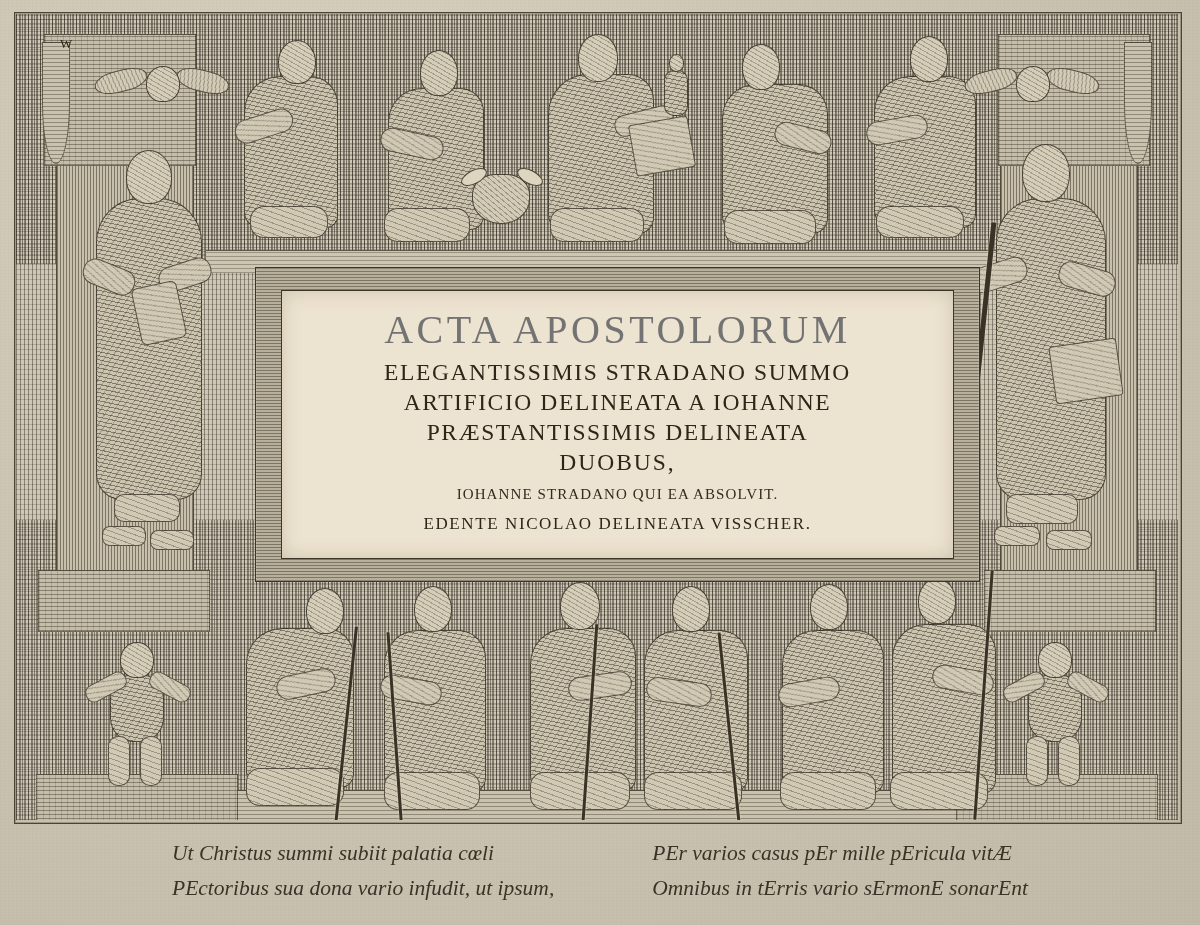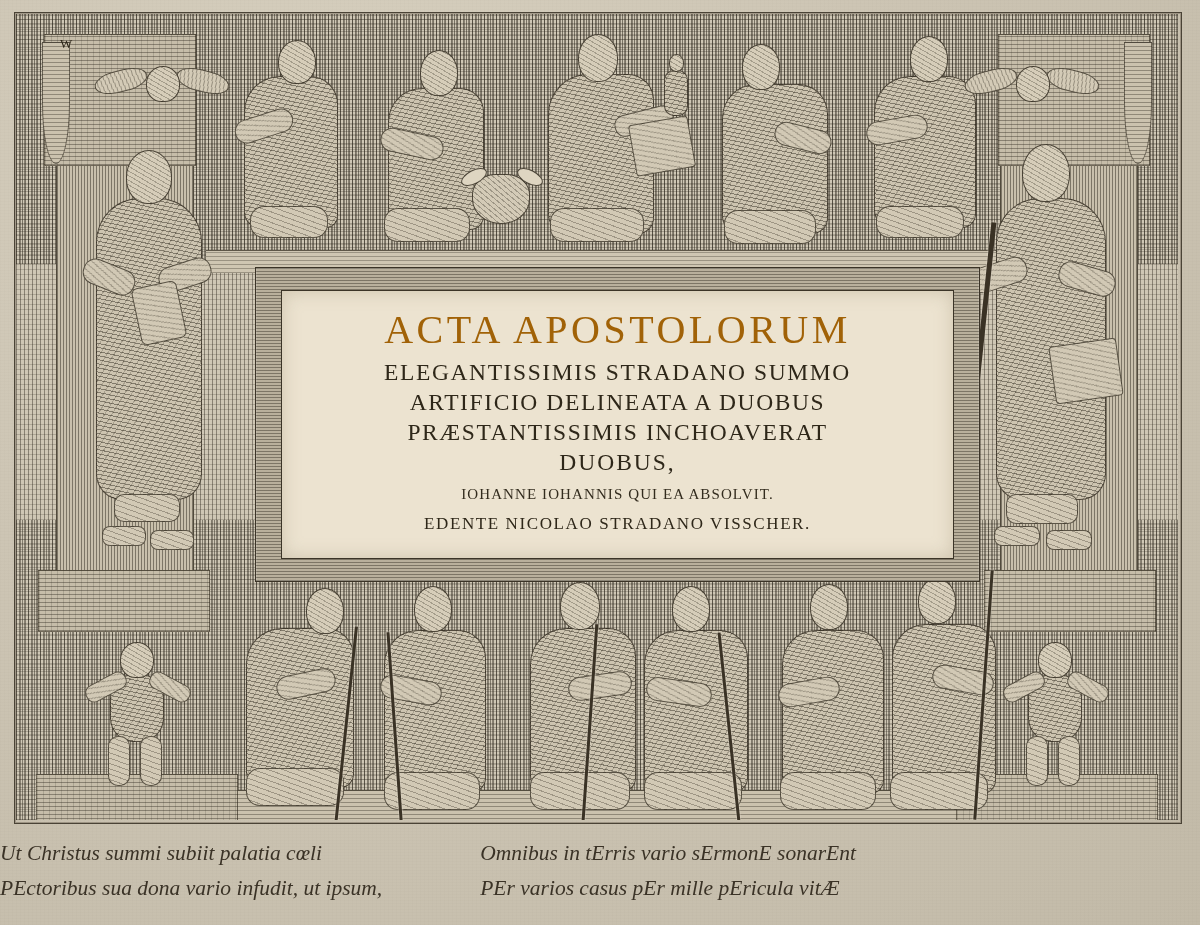--- a/index.html
+++ b/index.html
@@ -133,21 +133,21 @@
     box-shadow: inset 0 0 18px rgba(150,135,105,0.35);
     padding: 16px 18px 12px 18px;
     box-sizing: border-box;
     text-align: center;
   }
 
   .title-main {
     font-family: "Liberation Serif", serif;
     font-size: 40px;
     letter-spacing: 3.5px;
-    color: #a16207;
+    color: #737373;
     line-height: 1.05;
     margin: 2px 0 6px 0;
     white-space: nowrap;
   }
   .title-sub {
     font-family: "Liberation Serif", serif;
     font-size: 23.5px;
     letter-spacing: 1.6px;
     color: #2e2719;
     line-height: 1.28;
@@ -253,21 +253,21 @@
     letter-spacing: 0.5px;
   }
 
   
   .verse {
     position: absolute;
     left: 0;
     top: 836px;
     width: 1200px;
     display: flex;
-    justify-content: flex-start;
+    justify-content: center;
     gap: 98px;
   }
   .verse-col {
     font-family: "Liberation Serif", serif;
     font-style: italic;
     font-size: 21.5px;
     color: #3a3226;
     line-height: 1.62;
     white-space: nowrap;
   }
@@ -451,36 +451,36 @@
       <div class="fig-limb" style="left:6px; top:52px; width:42px; height:16px; border-radius:8px; transform:rotate(-28deg);"></div>
       <div class="fig-limb" style="left:70px; top:52px; width:42px; height:16px; border-radius:8px; transform:rotate(28deg);"></div>
       <div class="fig-limb" style="left:30px; top:110px; width:20px; height:48px; border-radius:10px;"></div>
       <div class="fig-limb" style="left:62px; top:110px; width:20px; height:48px; border-radius:10px;"></div>
     </div>
 
     <div class="cartouche-outer">
       <div class="cartouche-inner">
         <div class="title-main">ACTA APOSTOLORUM</div>
         <div class="title-sub">ELEGANTISSIMIS STRADANO SUMMO</div>
-        <div class="title-sub">ARTIFICIO DELINEATA A DUOBUS</div>
-        <div class="title-sub">PRÆSTANTISSIMIS INCHOAVERAT</div>
+        <div class="title-sub">ARTIFICIO DELINEATA A IOHANNE</div>
+        <div class="title-sub">PRÆSTANTISSIMIS DELINEATA</div>
         <div class="title-sub belgis">DUOBUS,</div>
-        <div class="title-small">IOHANNE IOHANNIS QUI EA ABSOLVIT.</div>
-        <div class="title-publisher">EDENTE NICOLAO STRADANO VISSCHER.</div>
+        <div class="title-small">IOHANNE STRADANO QUI EA ABSOLVIT.</div>
+        <div class="title-publisher">EDENTE NICOLAO DELINEATA VISSCHER.</div>
       </div>
     </div>
 
     <div class="monogram">W</div>
 
   </div>
 
   <div class="verse">
     <div class="verse-col">
       <div>Ut Christus summi subiit palatia cœli</div>
       <div>PEctoribus sua dona vario infudit, ut ipsum,</div>
     </div>
     <div class="verse-col">
+      <div>PEr varios casus pEr mille pEricula vitÆ</div>
       <div>Omnibus in tErris vario sErmonE sonarEnt</div>
-      <div>PEr varios casus pEr mille pEricula vitÆ</div>
     </div>
   </div>
 
 </div>
 
 </body></html>

